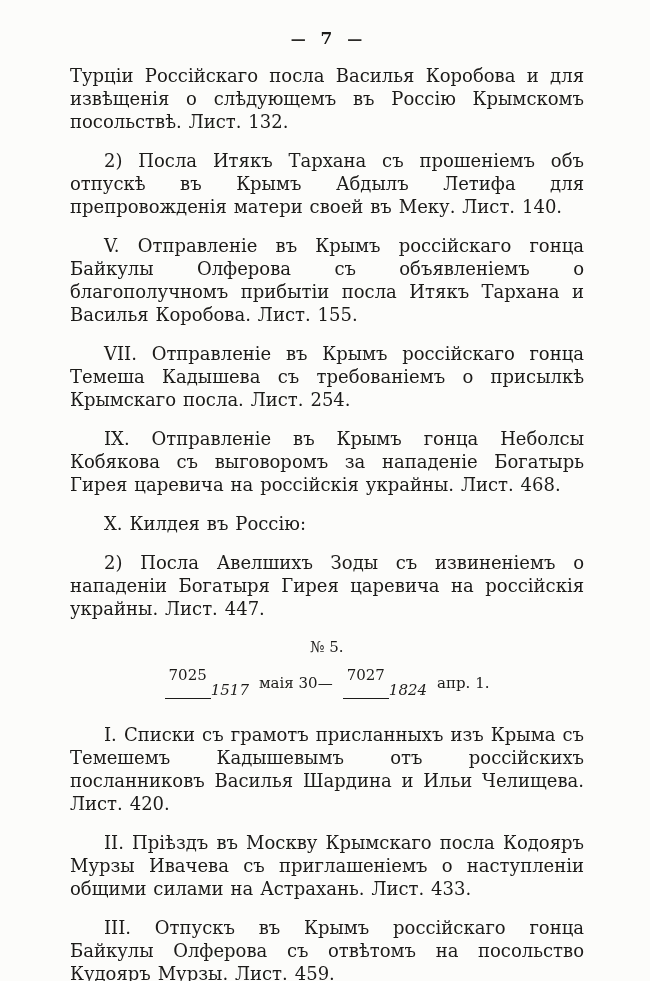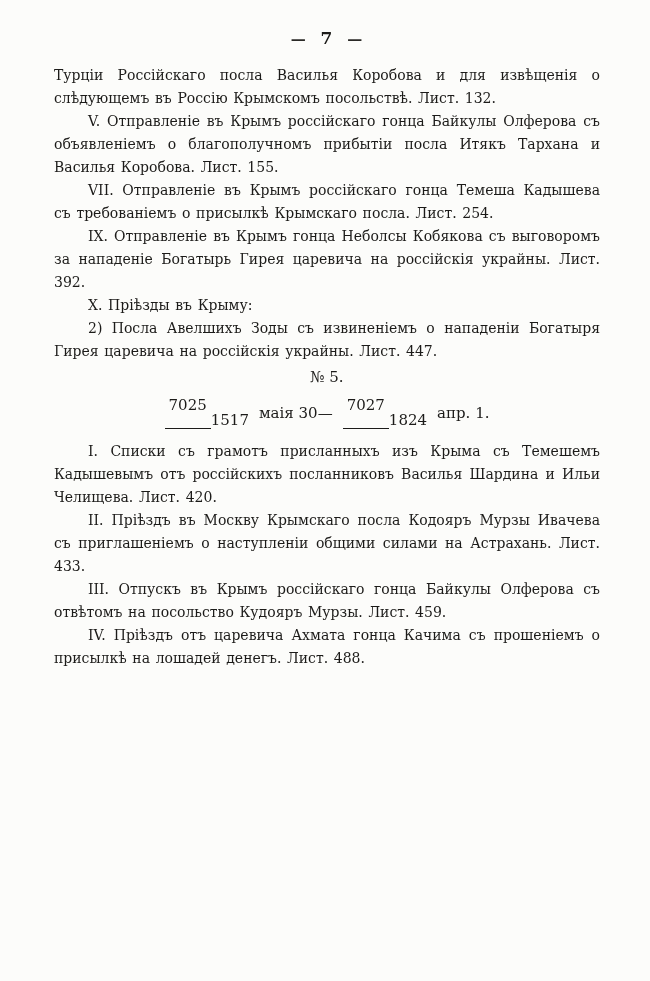--- a/index.html
+++ b/index.html
@@ -17,22 +17,22 @@
   .page-header {
     text-align: center;
     font-size: 15px;
     margin-bottom: 16px;
     letter-spacing: 1px;
   }
   .page-header .dash { color: #2a2926; margin: 0 8px; font-weight: bold; }
   .page-num { font-weight: bold; font-size: 17px; }
   .text-block { width: 546px; }
   .para {
-    margin: 0;
-    font-size: 14px;
+    margin: 16px;
+    font-size: 18px;
     line-height: 23px;
     text-align: justify;
     text-indent: 34px;
     word-spacing: 1.2px;
   }
   .para.no-indent { text-indent: 0; }
   .section-heading {
     text-align: center;
     font-size: 15px;
     line-height: 22px;
@@ -48,40 +48,41 @@
     margin: 1px 0 3px;
   }
   .fraction {
     display: inline-flex;
     flex-direction: row;
     text-align: center;
     font-size: 15px;
     line-height: 1.15;
   }
   .fraction .num { padding: 0 4px 2px; border-bottom: 1.4px solid #1c1b19; }
-  .fraction .den { padding-top: 15px; }
+  .fraction .den { padding-top: 15px; font-style: italic; }
   .date-mid, .date-after { white-space: nowrap; }
 </style>
 </head>
 <body style="background: rgb(252, 252, 250);">
 
 <div class="page" style="color: rgb(28, 27, 25);">
 
   <div class="page-header">
     <span class="dash">—</span>
     <span class="page-num">7</span>
     <span class="dash">—</span>
   </div>
 
   <div class="text-block">
     <p class="para no-indent">Турціи Россійскаго посла Василья Коробова и для извѣщенія о слѣдующемъ въ Россію Крымскомъ посольствѣ. Лист. 132.</p>
+    <p class="para">2) Посла Итякъ Тархана съ прошеніемъ объ отпускѣ въ Крымъ Абдылъ Летифа для препровожденія матери своей въ Меку. Лист. 140.</p>
     <p class="para">V. Отправленіе въ Крымъ россійскаго гонца Байкулы Олферова съ объявленіемъ о благополучномъ прибытіи посла Итякъ Тархана и Василья Коробова. Лист. 155.</p>
     <p class="para">VII. Отправленіе въ Крымъ россійскаго гонца Темеша Кадышева съ требованіемъ о присылкѣ Крымскаго посла. Лист. 254.</p>
-    <p class="para">IX. Отправленіе въ Крымъ гонца Неболсы Кобякова съ выговоромъ за нападеніе Богатырь Гирея царевича на россійскія украйны. Лист. 392.</p>
-    <p class="para">X. Пріѣзды въ Крыму:</p>
+    <p class="para">IX. Отправленіе въ Крымъ гонца Неболсы Кобякова съ выговоромъ за нападеніе Богатырь Гирея царевича на россійскія украйны. Лист. 468.</p>
+    <p class="para">X. Килдея въ Россію:</p>
     <p class="para">2) Посла Авелшихъ Зоды съ извиненіемъ о нападеніи Богатыря Гирея царевича на россійскія украйны. Лист. 447.</p>
 
     <div class="section-heading">№ 5.</div>
 
     <div class="date-line">
       <span class="fraction">
         <span class="num">7025</span>
         <span class="den">1517</span>
       </span>
       <span class="date-mid">маія 30—</span>

